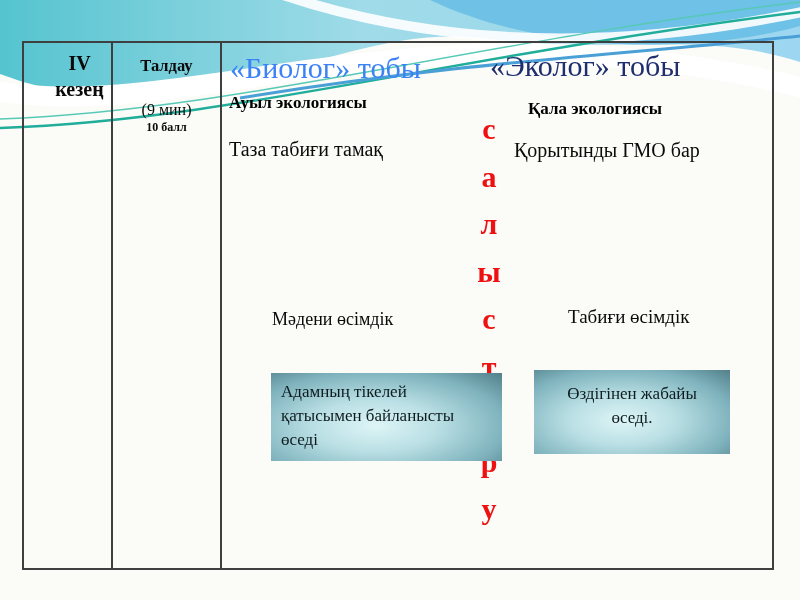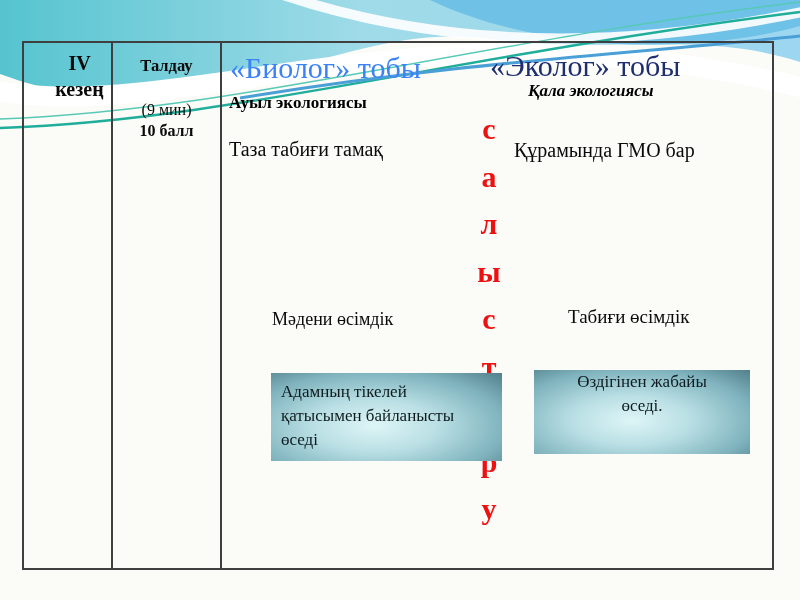--- a/index.html
+++ b/index.html
@@ -24,50 +24,50 @@
   .stage-text{
     margin-top:7px;text-align:center;font-weight:bold;font-size:20px;
     line-height:1.3;white-space:pre-line;color:#0a0a0a;
   }
   .col-task{
     width:109px;border-right:2px solid #3f3f3f;
     padding:12px 5px;text-align:center;font-size:16.5px;line-height:1.33;color:#0a0a0a;
   }
   .task-title{font-weight:bold;}
   .task-time{font-weight:normal;margin-top:22px;font-size:16px;}
-  .task-score{font-weight:bold;font-size:16px;}
+  .task-score{font-weight:bold;font-size:12px;}
   .col-main{flex:1;position:relative;}
 
   .title{position:absolute;font-size:30px;color:#3b82f6;white-space:nowrap;}
   .title.biolog{left:8px;top:8px;}
   .title.ekolog{left:268px;top:6px;font-weight:normal;color:#1f2e6e;}
 
   .subtitle{position:absolute;font-weight:bold;font-size:17px;color:#000;white-space:nowrap;}
   .sub-left{left:7px;top:50px;}
-  .sub-right{left:306px;top:38px;font-style:italic;}
+  .sub-right{left:306px;top:56px;}
 
   .row-text{position:absolute;color:#0a0a0a;white-space:nowrap;}
   .food-left{left:7px;top:95px;font-size:20px;}
   .food-right{left:292px;top:96px;font-size:20px;}
   .plant-left{left:50px;top:266px;font-size:18px;}
   .plant-right{left:346px;top:263px;font-size:19px;}
 
   .vertical-word{
     position:absolute;left:250px;top:62px;width:34px;
     display:flex;flex-direction:column;align-items:center;
     color:#ee1111;font-weight:bold;font-size:30px;line-height:47.5px;
   }
 
   .teal-box{
     position:absolute;box-sizing:border-box;
     background:radial-gradient(ellipse at 45% 60%, #def5f6 0%, #b9dfe4 35%, #7fb3bd 72%, #527f8a 100%);
     color:#0d1b1e;font-size:17px;white-space:pre-line;
   }
   .box-left{left:13px;top:330px;width:231px;height:88px;padding:7px 10px;line-height:1.42;margin-left:36px;}
-  .box-right{left:312px;top:327px;width:216px;height:84px;padding:0 6px;text-align:center;line-height:1.4;font-family:Liberation Serif, serif;}
+  .box-right{left:312px;top:327px;width:196px;height:84px;padding:12px 6px;text-align:center;line-height:1.4;font-family:Liberation Serif, serif;}
 </style>
 </head>
 <body>
 
 <div class="slide">
 
   <svg class="waves" viewBox="0 0 800 150" preserveAspectRatio="none" aria-hidden="true">
     <defs>
       <linearGradient id="bandGrad" x1="0" y1="0" x2="1" y2="0">
         <stop offset="0" stop-color="#55c4cf"></stop>
@@ -98,21 +98,21 @@
     </div>
 
     <div class="col col-main">
       <div class="title biolog">«Биолог» тобы</div>
       <div class="title ekolog">«Эколог» тобы</div>
 
       <div class="subtitle sub-left">Ауыл экологиясы</div>
       <div class="subtitle sub-right">Қала экологиясы</div>
 
       <div class="row-text food-left">Таза табиғи тамақ</div>
-      <div class="row-text food-right">Құрамында ГМО бар</div>
+      <div class="row-text food-right">Қорытынды ГМО бар</div>
 
       <div class="vertical-word">
           <span>с</span>
           <span>а</span>
           <span>л</span>
           <span>ы</span>
           <span>с</span>
           <span>т</span>
           <span>ы</span>
           <span>р</span>

